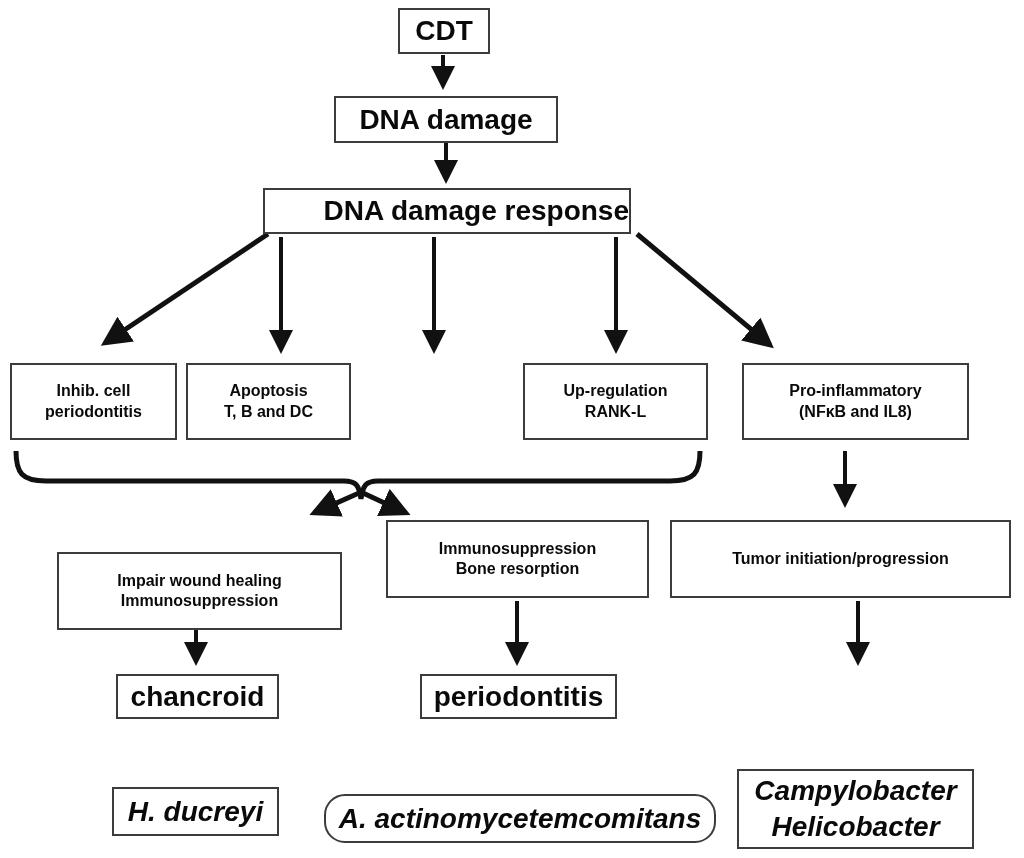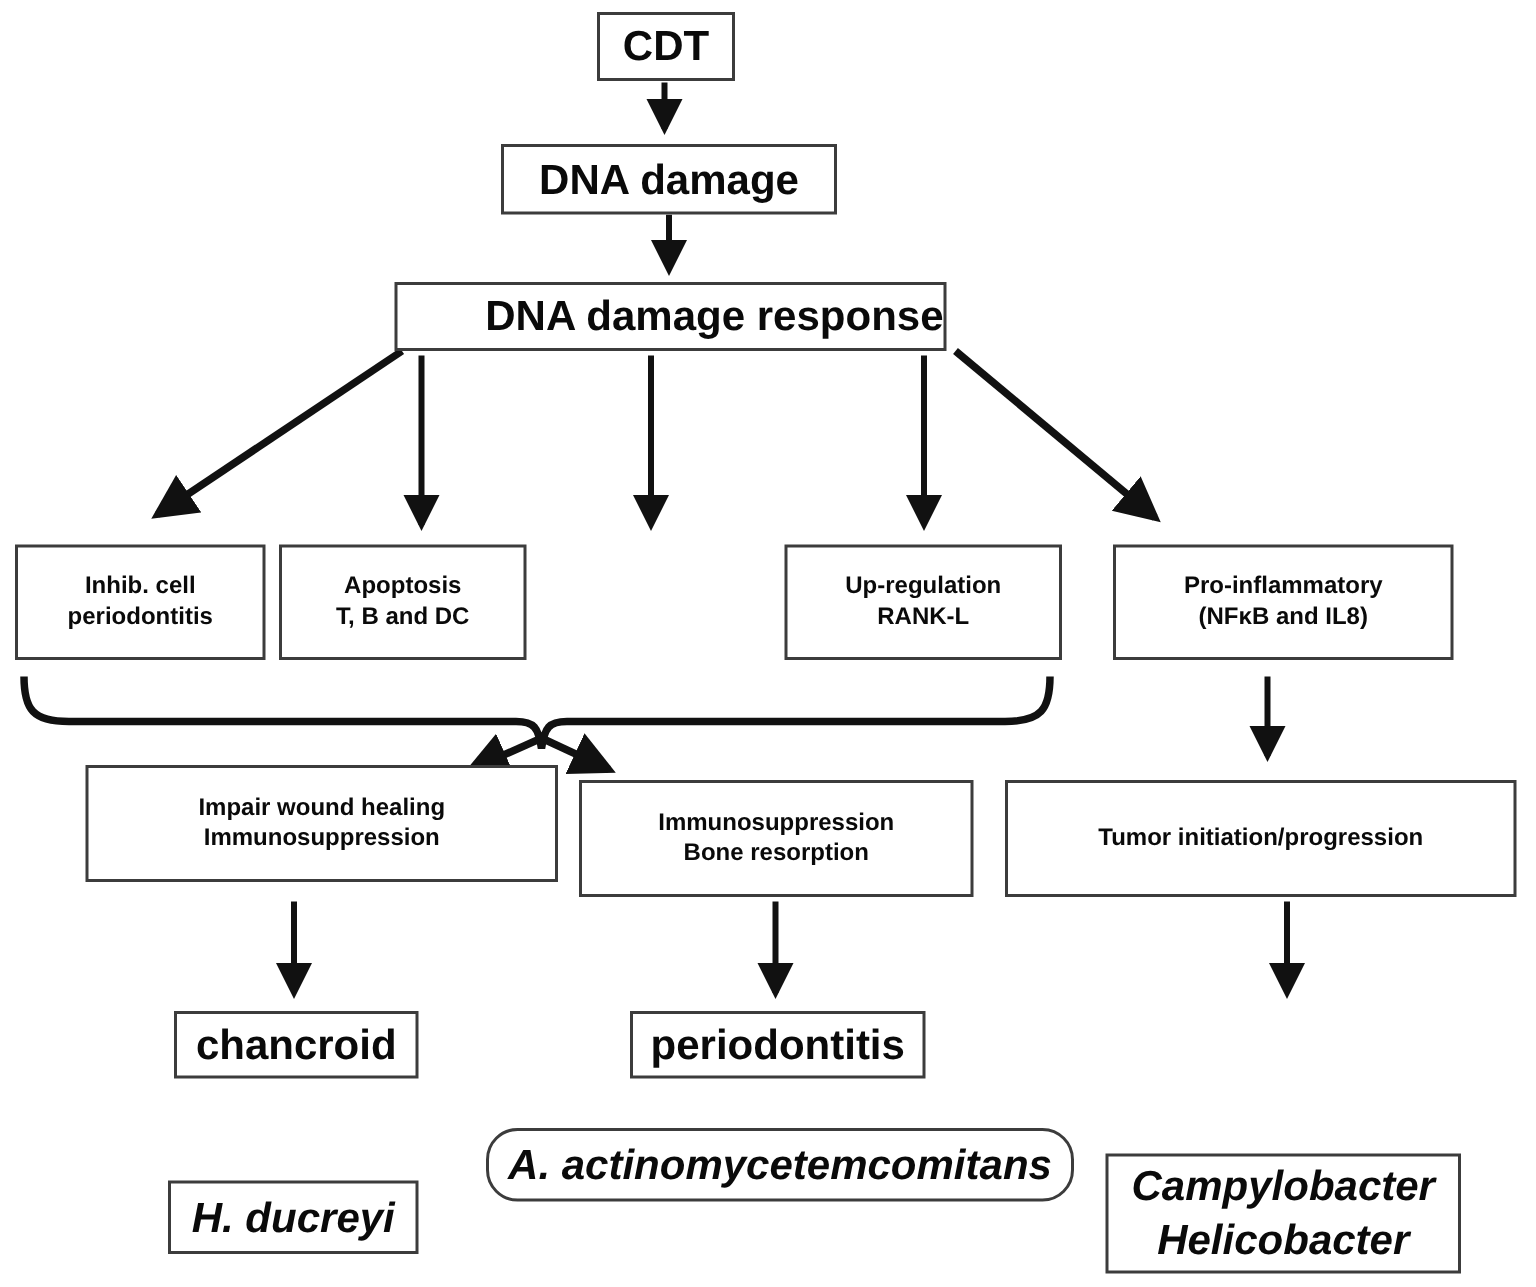--- a/index.html
+++ b/index.html
@@ -89,21 +89,21 @@
   <div class="node f22" style="left:523px; top:363px; width:185px; height:77px;">
     <span>Up-regulation</span>
     <span>RANK-L</span>
   </div>
 
   <div class="node f22" style="left:742px; top:363px; width:227px; height:77px;text-align:right;">
     <span>Pro-inflammatory</span>
     <span>(NFκB and IL8)</span>
   </div>
 
-  <div class="node f22" style="left:57px; top:510px; width:315px; height:78px;">
+  <div class="node f22" style="left:57px; top:552px; width:285px; height:78px;">
     <span>Impair wound healing</span>
     <span>Immunosuppression</span>
   </div>
 
   <div class="node f22" style="left:386px; top:520px; width:263px; height:78px;">
     <span>Immunosuppression</span>
     <span>Bone resorption</span>
   </div>
 
   <div class="node f22" style="left:670px; top:520px; width:341px; height:78px;">
@@ -116,21 +116,21 @@
 
   <div class="node f24" style="left:420px; top:674px; width:197px; height:45px;">
     <span>periodontitis</span>
   </div>
 
 
   <div class="node f24 italic" style="left:112px; top:787px; width:167px; height:49px;">
     <span>H. ducreyi</span>
   </div>
 
-  <div class="node f24 italic" style="left:324px; top:752px; width:392px; height:49px;border-radius:21px;">
+  <div class="node f24 italic" style="left:324px; top:794px; width:392px; height:49px;border-radius:21px;">
     <span>A. actinomycetemcomitans</span>
   </div>
 
   <div class="node f24 italic" style="left:737px; top:769px; width:237px; height:80px;">
     <span>Campylobacter</span>
     <span>Helicobacter</span>
   </div>
 
 </div>
 

